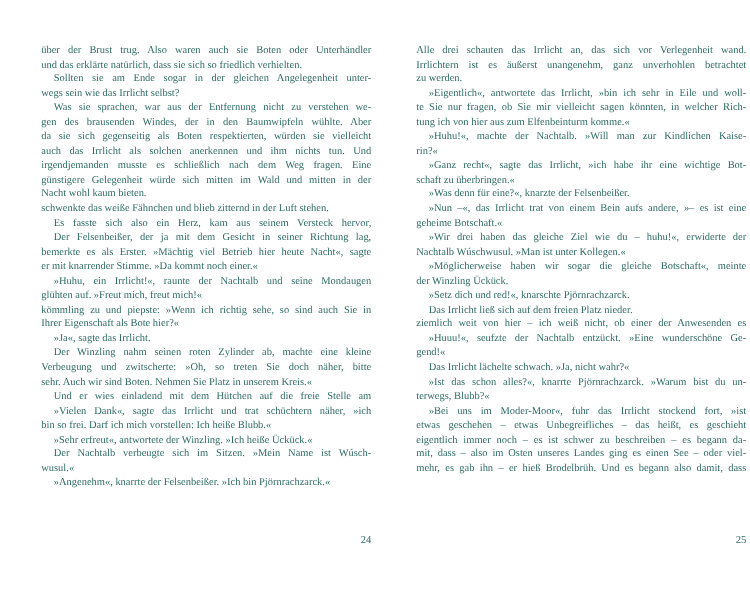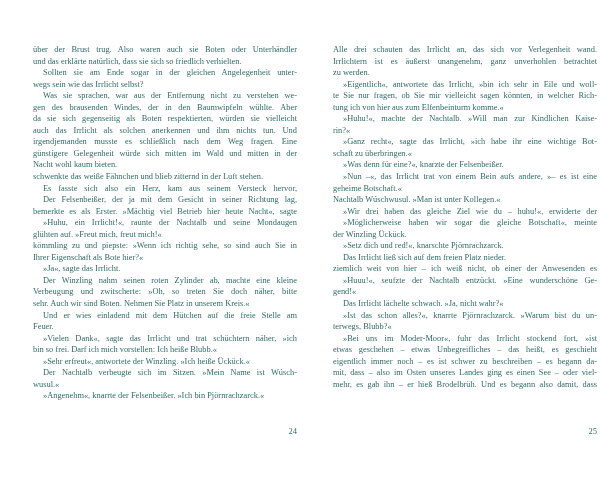--- a/index.html
+++ b/index.html
@@ -21,21 +21,21 @@
     background: #ffffff;
   }
   .page {
     position: absolute;
     top: 0;
     height: 478px;
   }
   .page-left  { left: 33px;  width: 264px; }
   .page-right { left: 333px; width: 264px; }
   .page-text {
-    padding-top: 44px;
+    padding-top: 34px;
     font-size: 8.4px;
     line-height: 11.55px;
     letter-spacing: 0px;
   }
   .line {
     height: 11.55px;
     white-space: normal;
     text-align: left;
   }
   .line.just {
@@ -70,30 +70,30 @@
         <div class="line just">gen des brausenden Windes, der in den Baumwipfeln wühlte. Aber</div>
         <div class="line just">da sie sich gegenseitig als Boten respektierten, würden sie vielleicht</div>
         <div class="line just">auch das Irrlicht als solchen anerkennen und ihm nichts tun. Und</div>
         <div class="line just">irgendjemanden musste es schließlich nach dem Weg fragen. Eine</div>
         <div class="line just">günstigere Gelegenheit würde sich mitten im Wald und mitten in der</div>
         <div class="line">Nacht wohl kaum bieten.</div>
         <div class="line">schwenkte das weiße Fähnchen und blieb zitternd in der Luft stehen.</div>
         <div class="line just ind">Es fasste sich also ein Herz, kam aus seinem Versteck hervor,</div>
         <div class="line just ind">Der Felsenbeißer, der ja mit dem Gesicht in seiner Richtung lag,</div>
         <div class="line just">bemerkte es als Erster. »Mächtig viel Betrieb hier heute Nacht«, sagte</div>
+        <div class="line">er mit knarrender Stimme. »Da kommt noch einer.«</div>
         <div class="line just ind">»Huhu, ein Irrlicht!«, raunte der Nachtalb und seine Mondaugen</div>
         <div class="line">glühten auf. »Freut mich, freut mich!«</div>
         <div class="line just">kömmling zu und piepste: »Wenn ich richtig sehe, so sind auch Sie in</div>
         <div class="line">Ihrer Eigenschaft als Bote hier?«</div>
         <div class="line ind">»Ja«, sagte das Irrlicht.</div>
         <div class="line just ind">Der Winzling nahm seinen roten Zylinder ab, machte eine kleine</div>
         <div class="line just">Verbeugung und zwitscherte: »Oh, so treten Sie doch näher, bitte</div>
         <div class="line">sehr. Auch wir sind Boten. Nehmen Sie Platz in unserem Kreis.«</div>
         <div class="line just ind">Und er wies einladend mit dem Hütchen auf die freie Stelle am</div>
-        <div class="line">Feuer.</div>
         <div class="line just ind">»Vielen Dank«, sagte das Irrlicht und trat schüchtern näher, »ich</div>
         <div class="line">bin so frei. Darf ich mich vorstellen: Ich heiße Blubb.«</div>
         <div class="line ind">»Sehr erfreut«, antwortete der Winzling. »Ich heiße Ückück.«</div>
         <div class="line just ind">Der Nachtalb verbeugte sich im Sitzen. »Mein Name ist Wúsch-</div>
         <div class="line">wusul.«</div>
         <div class="line ind">»Angenehm«, knarrte der Felsenbeißer. »Ich bin Pjörnrachzarck.«</div>
       </div>
     <div class="page-number">24</div>
   </div>
 
@@ -105,22 +105,22 @@
         <div class="line just ind">»Eigentlich«, antwortete das Irrlicht, »bin ich sehr in Eile und woll-</div>
         <div class="line just">te Sie nur fragen, ob Sie mir vielleicht sagen könnten, in welcher Rich-</div>
         <div class="line">tung ich von hier aus zum Elfenbeinturm komme.«</div>
         <div class="line just ind">»Huhu!«, machte der Nachtalb. »Will man zur Kindlichen Kaise-</div>
         <div class="line">rin?«</div>
         <div class="line just ind">»Ganz recht«, sagte das Irrlicht, »ich habe ihr eine wichtige Bot-</div>
         <div class="line">schaft zu überbringen.«</div>
         <div class="line ind">»Was denn für eine?«, knarzte der Felsenbeißer.</div>
         <div class="line just ind">»Nun –«, das Irrlicht trat von einem Bein aufs andere, »– es ist eine</div>
         <div class="line">geheime Botschaft.«</div>
+        <div class="line just ind">»Wir drei haben das gleiche Ziel wie du – huhu!«, erwiderte der</div>
         <div class="line">Nachtalb Wúschwusul. »Man ist unter Kollegen.«</div>
-        <div class="line just ind">»Wir drei haben das gleiche Ziel wie du – huhu!«, erwiderte der</div>
         <div class="line just ind">»Möglicherweise haben wir sogar die gleiche Botschaft«, meinte</div>
         <div class="line">der Winzling Ückück.</div>
         <div class="line ind">»Setz dich und red!«, knarschte Pjörnrachzarck.</div>
         <div class="line ind">Das Irrlicht ließ sich auf dem freien Platz nieder.</div>
         <div class="line just">ziemlich weit von hier – ich weiß nicht, ob einer der Anwesenden es</div>
         <div class="line just ind">»Huuu!«, seufzte der Nachtalb entzückt. »Eine wunderschöne Ge-</div>
         <div class="line">gend!«</div>
         <div class="line ind">Das Irrlicht lächelte schwach. »Ja, nicht wahr?«</div>
         <div class="line just ind">»Ist das schon alles?«, knarrte Pjörnrachzarck. »Warum bist du un-</div>
         <div class="line">terwegs, Blubb?«</div>

